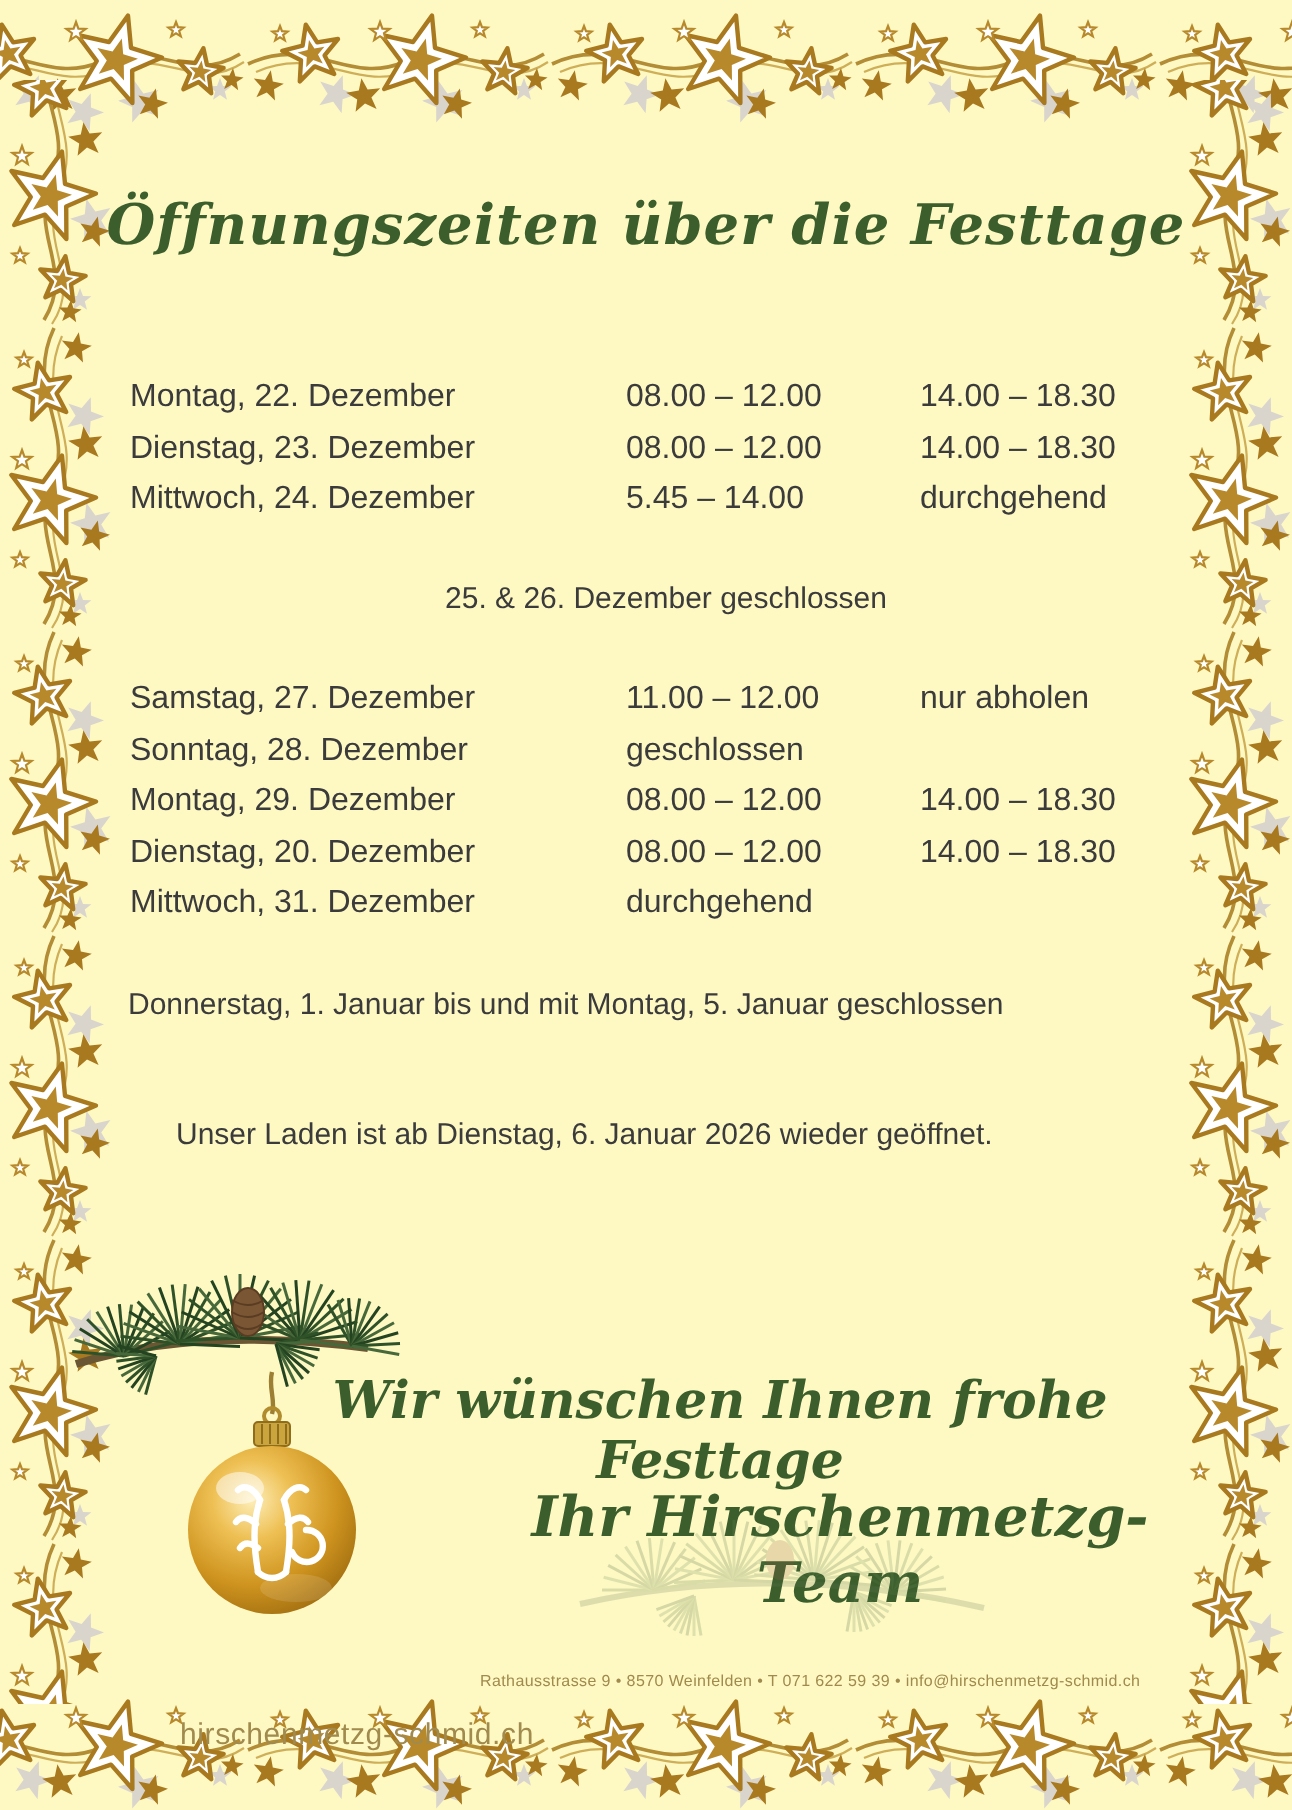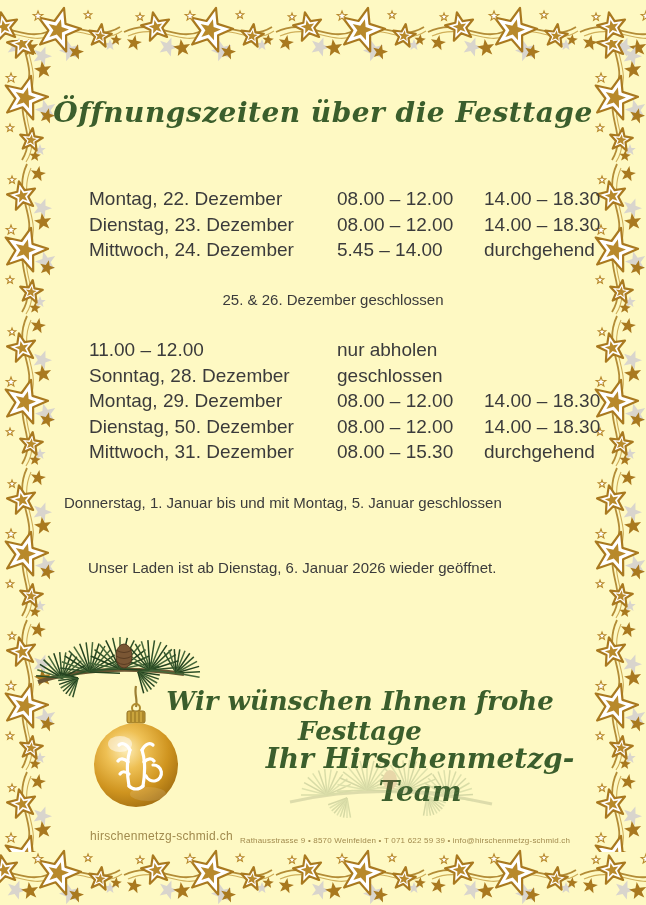--- a/index.html
+++ b/index.html
@@ -2,29 +2,29 @@
 <html style="--accent-green: #3b5e2c; --gold: #a9791f; --text: #3b3b3b; --footer-gold: #a18a4d;"><head>
 <meta charset="utf-8">
 <style>
   html,body{margin:0;padding:0;background:#9a9a9a;}
   #page{position:relative;width:646px;height:905px;margin:0 auto;background:#fef9c3;overflow:hidden;
         font-family:"Liberation Sans",sans-serif;color:var(--text,#3b3b3b);}
   .abs{position:absolute;}
   .title{left:0;right:0;top:96px;text-align:center;
          font-family:"DejaVu Serif",serif;font-style:italic;font-weight:700;
          font-size:28px;letter-spacing:.5px;color:var(--accent-green,#3b5e2c);}
-  .sched{width:520px;font-size:19px;line-height:25.6px;margin-left:24px;}
+  .sched{width:520px;font-size:16px;line-height:25.6px;}
   .srow{display:grid;grid-template-columns:248px 147px 1fr;}
   .note{font-size:15px;line-height:20px;}
   .center{left:0;right:0;text-align:center;padding-left:20px;}
   .wish{font-family:"DejaVu Serif",serif;font-style:italic;font-weight:700;
         color:var(--accent-green,#3b5e2c);text-align:center;}
   .wish1{left:140px;width:440px;top:686px;font-size:26px;}
   .wish2{left:250px;width:340px;top:742px;font-size:28px;}
-  .brand{left:90px;top:829px;font-size:12px;letter-spacing:.3px;color:var(--footer-gold,#a18a4d);}
+  .brand{left:90px;top:859px;font-size:15px;letter-spacing:.3px;color:var(--footer-gold,#a18a4d);}
   .contact{left:240px;top:836px;font-size:8px;letter-spacing:.2px;color:var(--footer-gold,#a18a4d);}
   svg{display:block;}
 </style>
 </head>
 <body>
 
 <div id="page">
 
   <svg id="g-top" class="abs" style="left:0;top:5px" width="646" height="58">
       <path d="M19.4 32.6L19.5 39.7L26.0 42.3L19.3 44.6L18.8 51.6L14.6 45.9L7.7 47.6L11.8 41.9L8.1 35.8L14.8 38.0Z" fill="#d9d5cd"></path>
@@ -448,41 +448,41 @@
       <span>Mittwoch, 24. Dezember</span>
       <span>5.45 – 14.00</span>
       <span>durchgehend</span>
     </div>
   </div>
 
   <div class="abs note center" style="top:290px">25. &amp; 26. Dezember geschlossen</div>
 
   <div class="abs sched" style="left:65px;top:337px">
     <div class="srow">
+      <span>Samstag, 27. Dezember</span>
       <span>11.00 – 12.00</span>
       <span>nur abholen</span>
     </div>
     <div class="srow">
       <span>Sonntag, 28. Dezember</span>
       <span>geschlossen</span>
       <span></span>
     </div>
     <div class="srow">
       <span>Montag, 29. Dezember</span>
       <span>08.00 – 12.00</span>
       <span>14.00 – 18.30</span>
     </div>
     <div class="srow">
-      <span>Dienstag, 50. Dezember</span>
+      <span>Dienstag, 20. Dezember</span>
       <span>08.00 – 12.00</span>
       <span>14.00 – 18.30</span>
     </div>
     <div class="srow">
       <span>Mittwoch, 31. Dezember</span>
-      <span>08.00 – 15.30</span>
       <span>durchgehend</span>
     </div>
   </div>
 
   <div class="abs note" style="left:64px;top:493px">Donnerstag, 1. Januar bis und mit Montag, 5. Januar geschlossen</div>
   <div class="abs note" style="left:88px;top:558px">Unser Laden ist ab Dienstag, 6. Januar 2026 wieder geöffnet.</div>
 
   <svg id="bauble" class="abs" style="left:28px;top:636px" width="180" height="186">
       <defs>
         <radialGradient id="ballg" cx="38%" cy="32%" r="78%">

